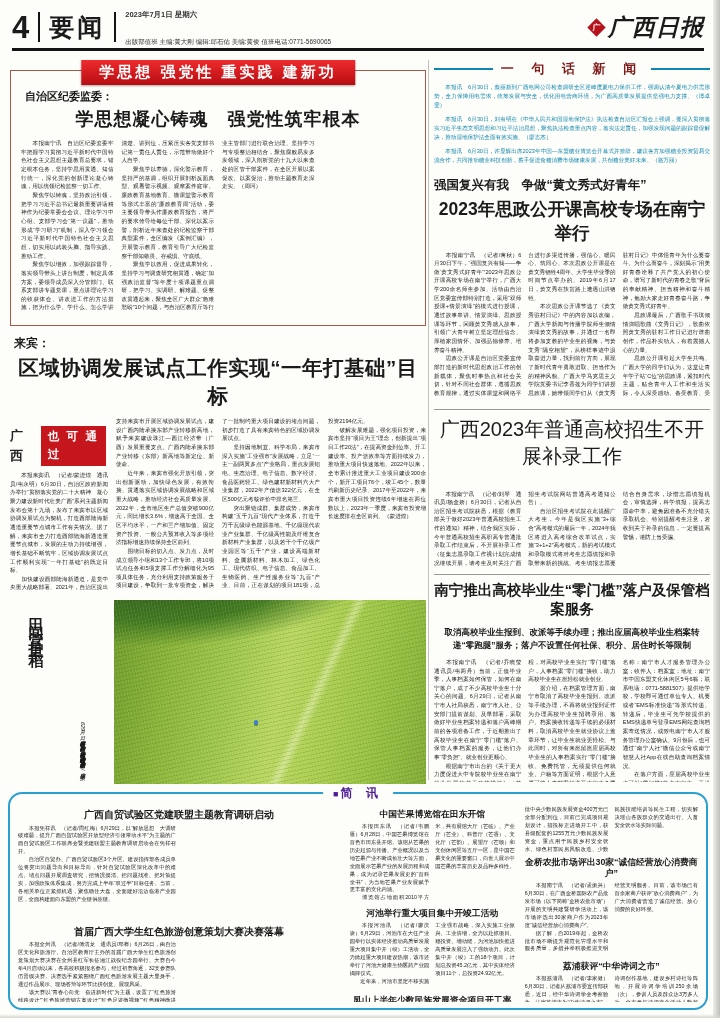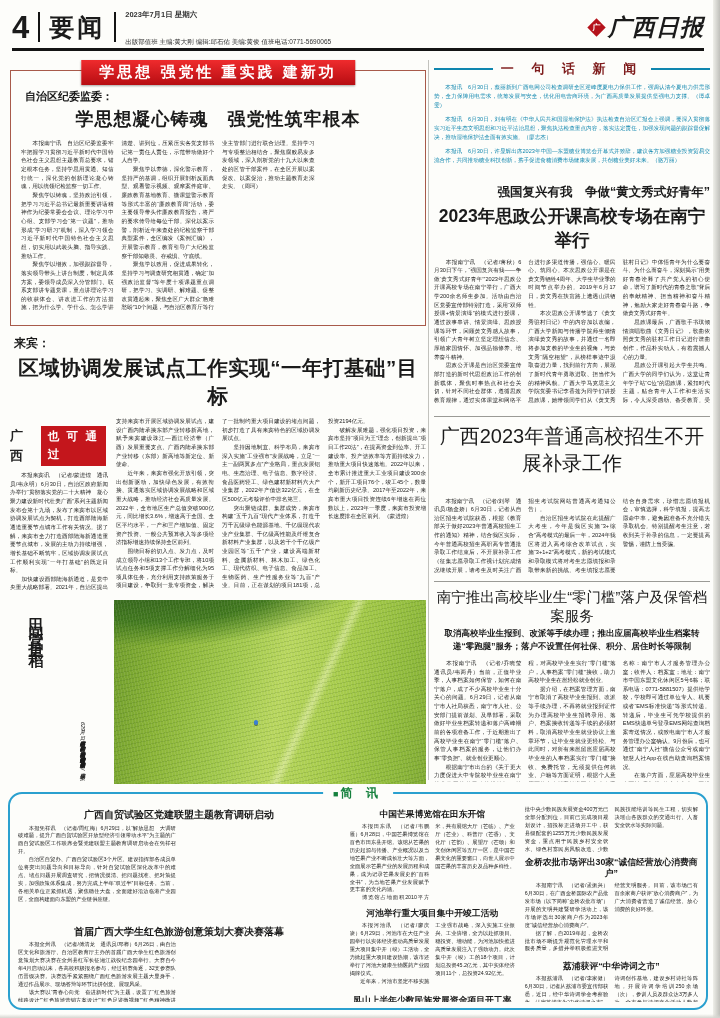--- a/index.html
+++ b/index.html
@@ -75,39 +75,39 @@
   
   .oln-head{display:flex;align-items:center;gap:8px;color:#7f1d1d;margin:2px 0 5px;}
   .oln-head .hline{flex:1;height:2px;background:#0f86ae;}
   .oln-title{font-size:13px;font-weight:900;letter-spacing:7px;white-space:nowrap;}
   .oln-items p{margin:0 0 5px;font-size:5.6px;line-height:1.6;color:#0f86ae;
         text-align:justify;white-space:pre-line;}
 
   .sep{border:none;border-top:1px solid #9a9a95;margin:6px 0;}
 
   
-  .sz-kicker{text-align:right;font-size:12.5px;font-weight:900;margin-top:19px;}
+  .sz-kicker{text-align:left;font-size:12.5px;font-weight:900;margin-top:12px;}
   .sz-headline{text-align:center;font-size:17.5px;font-weight:900;margin:3px 0 6px;}
   .sz-body{height:152px;column-count:3;column-gap:7px;}
 
   
   .bl-headline{text-align:center;font-size:20px;font-weight:400;margin:5px 0 20px;}
   .bl-body{height:78px;column-count:3;column-gap:7px;}
 
   
-  .nn-headline{text-align:center;font-size:14.5px;font-weight:400;margin:5px 0 1px;}
+  .nn-headline{text-align:center;font-size:14.5px;font-weight:700;margin:5px 0 7px;}
   .nn-subtitle{text-align:center;font-size:8.5px;font-weight:700;line-height:1.55;margin:0 4px 6px;}
   .nn-body{height:178px;column-count:3;column-gap:7px;}
 
   
   .briefs{position:absolute;left:8px;right:12px;top:792px;bottom:8px;}
   .jx-box{position:relative;height:100%;border:2px solid #2aa0cf;border-radius:14px;
         padding:12px 8px 6px;box-sizing:border-box;display:flex;gap:10px;}
   .jx-label{position:absolute;top:-9px;left:50%;transform:translateX(-50%);
-        background:#fdfdfa;padding:0 10px;color:#15803d;font-weight:900;font-size:12px;
+        background:#fdfdfa;padding:0 10px;color:#4c1d95;font-weight:900;font-size:12px;
         letter-spacing:5px;white-space:nowrap;}
   .jx-label .sq{font-size:9px;letter-spacing:2px;}
   .jx-group{overflow:hidden;}
   .g1{flex:1.95;}
   .g2{flex:1;}
   .g3{flex:1.05;}
   .jx-group h3{font-size:10px;font-weight:800;text-align:center;margin:3px 0 3px;line-height:1.25;}
   .g2 h3,.g3 h3{font-size:8.8px;}
   .jx-body{column-count:2;column-gap:6px;font-size:5.3px;line-height:1.5;text-align:justify;
         white-space:pre-line;overflow:hidden;column-fill:auto;color:#222;}

